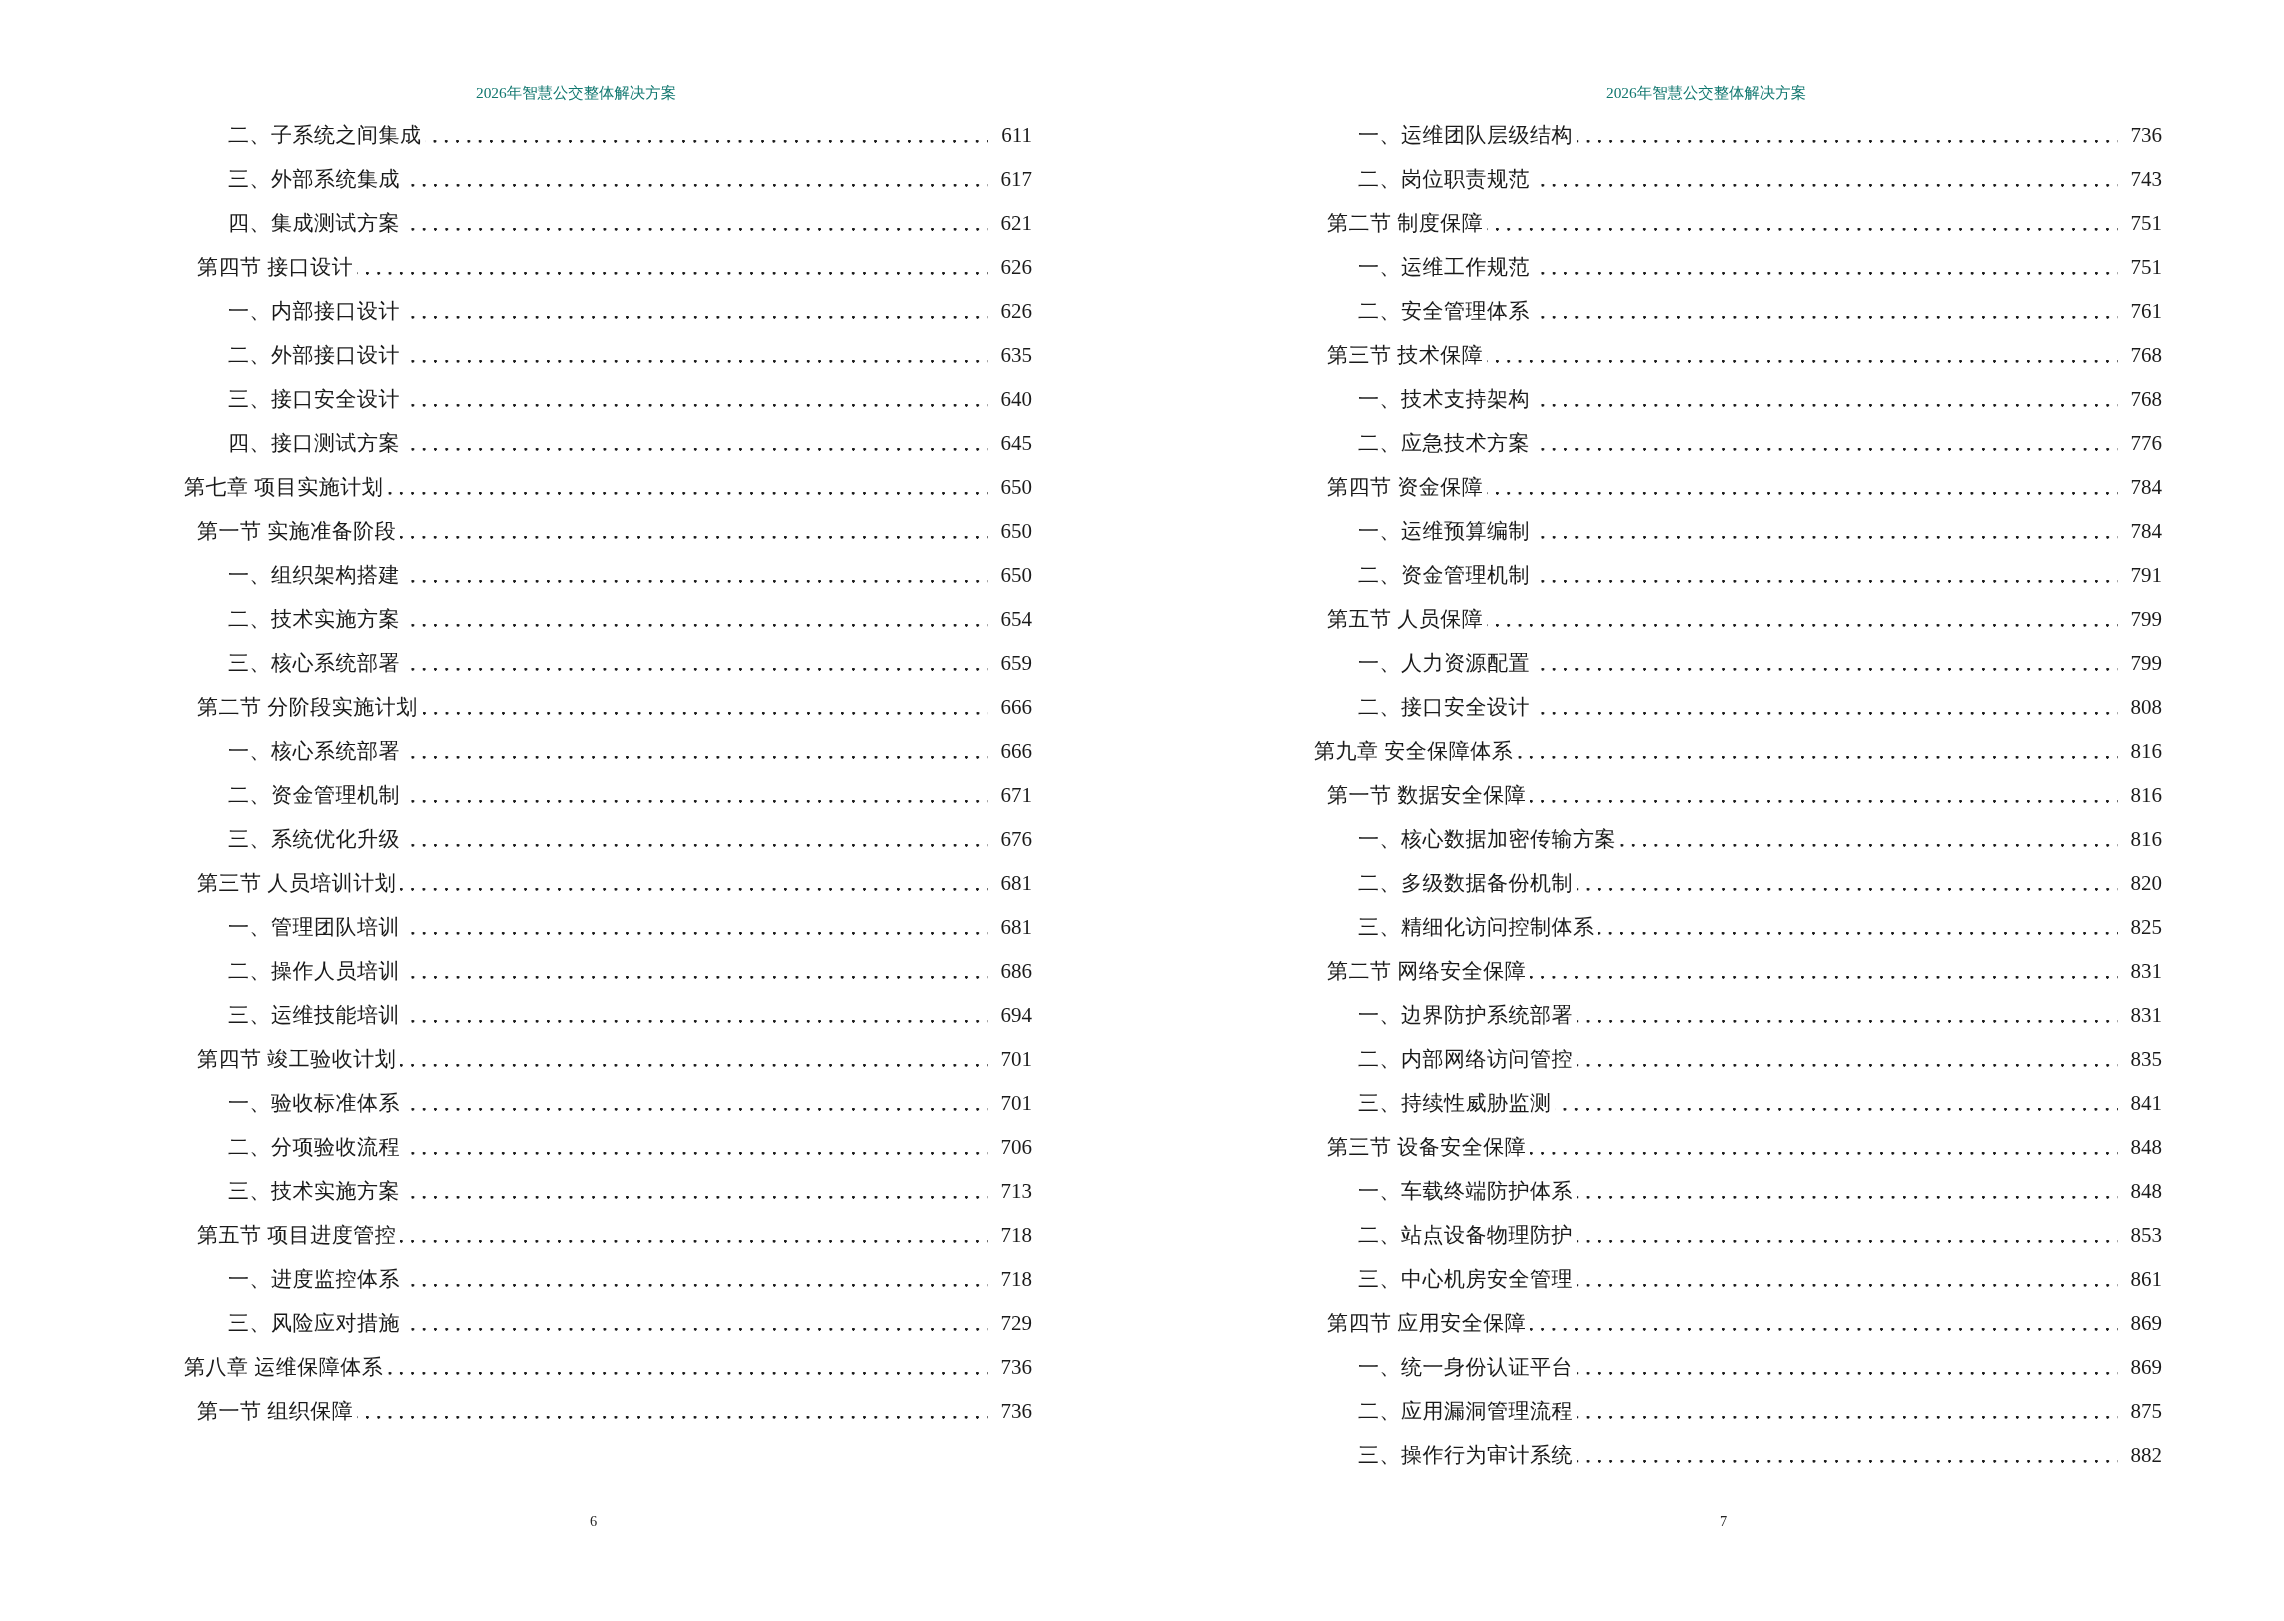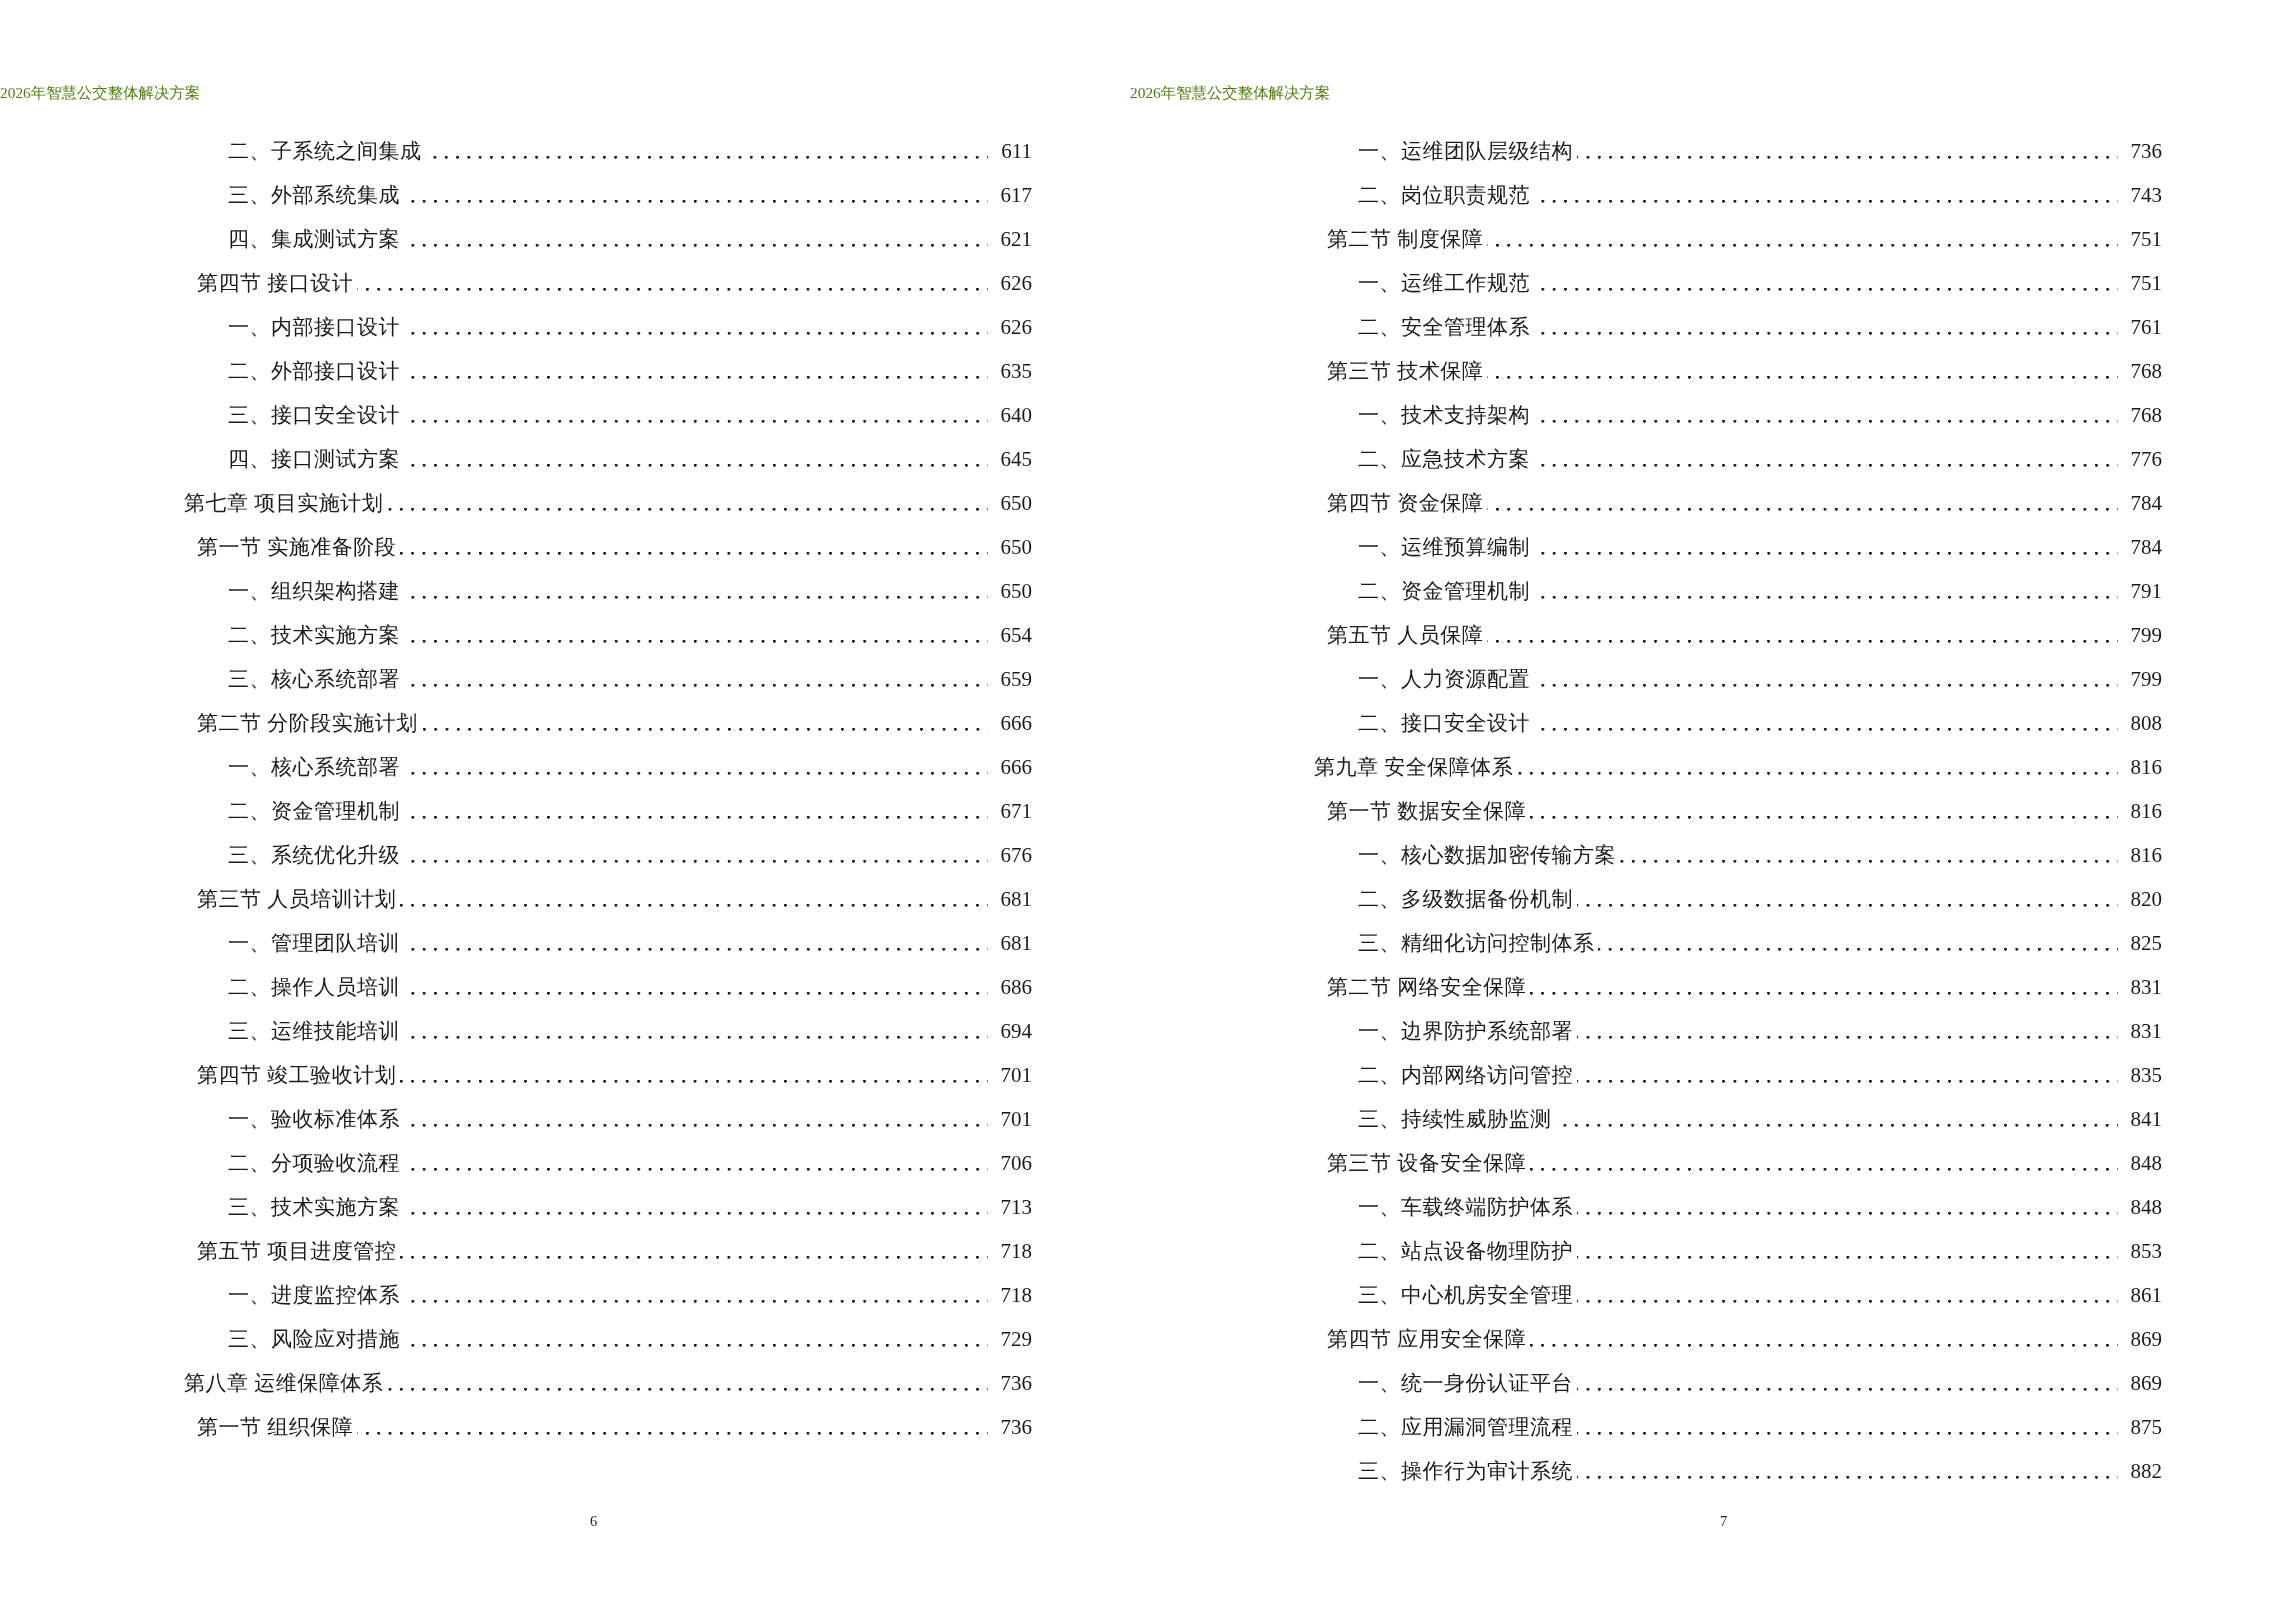--- a/index.html
+++ b/index.html
@@ -23,39 +23,40 @@
     background: #ffffff;
   }
   .page.left { left: 0; }
   .page.right { left: 1130px; }
 
   .page-header {
     position: absolute;
     top: 81px;
     left: 0;
     width: 1152px;
+    text-align: center;
     font-size: 15.4px;
     line-height: 23px;
     letter-spacing: 0px;
-    color: #4d7c0f;
+    color: #0f766e;
   }
   .page-footer {
     position: absolute;
     top: 1510px;
     left: 0;
     width: 1187px;
     text-align: center;
     font-size: 14.4px;
     line-height: 23px;
     color: #222;
   }
 
   .toc {
     position: absolute;
-    top: 129px;
+    top: 113px;
     left: 0;
     width: 1032px;
   }
   .toc-row {
     position: relative;
     height: 44px;
     display: flex;
     align-items: center;
     font-size: 21px;
     line-height: 29px;

